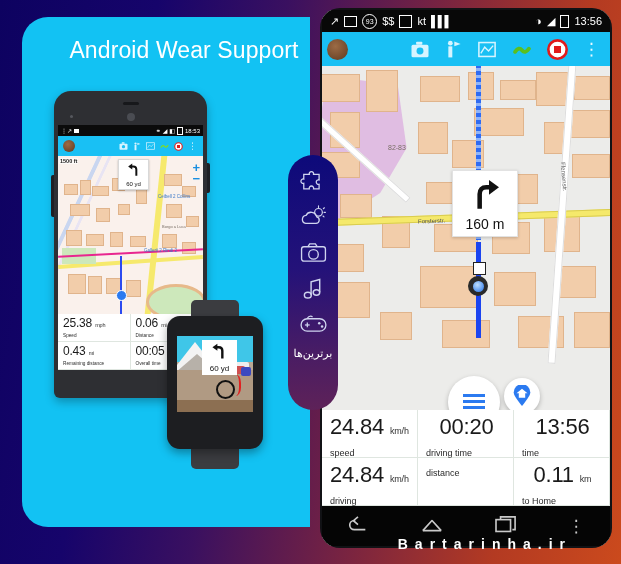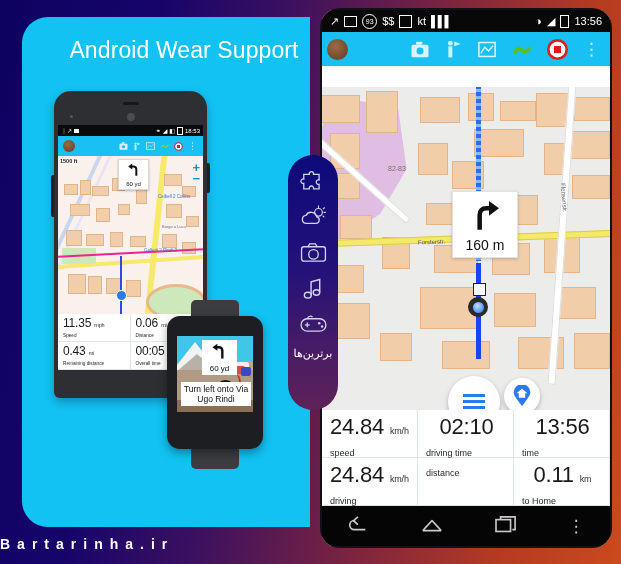--- a/index.html
+++ b/index.html
@@ -88,21 +88,21 @@
   #strip .ic{width:30px;height:30px;display:flex;align-items:center;justify-content:center;}
   #stripFa{color:#fff;font-size:11px;margin-top:2px;direction:rtl;}
 
   
   #rightPhone{position:absolute;left:320px;top:8px;width:292px;height:540px;
               background:#111215;border-radius:20px;overflow:hidden;}
   #screenR{position:absolute;left:2px;top:2px;width:288px;height:536px;background:#fff;overflow:hidden;
            display:flex;flex-direction:column;}
   #sbR{height:22px;background:#080808;color:#fff;display:flex;align-items:center;gap:5px;padding:0 8px;font-size:11px;}
   #appbarR{height:34px;}
-  #mapR{flex:1;position:relative;margin-top:21px;}
+  #mapR{flex:1;position:relative;}
   #statsR .statcell{width:33.3333%;height:48px;padding:5px 6px 3px 8px;}
   #statsR .statval{font-size:22px;line-height:24px;}
   #statsR .statval .u{font-size:9px;}
   #statsR .statlab{font-size:9px;margin-top:5px;}
   #navR{height:40px;background:#050505;}
 
   
   .bld{position:absolute;background:#f2cdaa;border:1px solid #e0b48c;}
   .purp{position:absolute;background:#e0bde2;}
   .rdY{position:absolute;background:#f5e96b;border-top:1px solid #d9cc4f;border-bottom:1px solid #d9cc4f;}
@@ -115,21 +115,21 @@
            display:flex;align-items:center;justify-content:center;}
   #posMark i{width:11px;height:11px;border-radius:50%;
              background:radial-gradient(circle at 40% 35%,#bfe0ff,#1f6fe8);display:block;}
   #turnCardR{position:absolute;left:130px;top:104px;width:60px;background:#fff;border:1px solid #e2e2e2;
              text-align:center;padding:7px 2px 4px;box-shadow:0 1px 3px rgba(0,0,0,.2);}
   #turnDistR{font-size:14px;color:#111;margin-top:2px;}
   .fab{position:absolute;background:#fff;border-radius:50%;display:flex;align-items:center;justify-content:center;
        box-shadow:0 2px 5px rgba(0,0,0,.25);}
 
   
-  #wm{position:absolute;left:0;bottom:12px;width:572px;text-align:left;color:#ffffff;
+  #wm{position:absolute;left:0;bottom:12px;width:572px;text-align:right;color:#ffffff;
       font-size:14px;font-weight:bold;letter-spacing:7px;z-index:20;}
 </style>
 </head>
 <body>
 
 <div id="root">
 
   <div id="leftPanel">
 
     <div id="leftTitle">Android Wear Support</div>
@@ -229,21 +229,21 @@
             </svg>
             <div style="font-size:6px;color:#111;">60 yd</div>
           </div>
           <div class="lbl" style="left:100px;top:38px;font-size:4.5px;color:#3c78c8;">Ceibell 2 Collins</div>
           <div class="lbl" style="left:86px;top:92px;font-size:4.5px;color:#3c78c8;">Gallerii 2 Rindi 2</div>
           <div class="lbl" style="left:104px;top:68px;font-size:4px;color:#7a6f66;">Borgo a Luca</div>
         </div>
 
         <div class="stats" id="statsL">
           <div class="statcell">
-            <div class="statval"><span>11.35</span> <span class="u">mph</span></div>
+            <div class="statval"><span>25.38</span> <span class="u">mph</span></div>
             <div class="statlab">Speed</div>
           </div>
           <div class="statcell">
             <div class="statval"><span>0.06</span> <span class="u">mi</span></div>
             <div class="statlab">Distance</div>
           </div>
           <div class="statcell">
             <div class="statval"><span>0.43</span> <span class="u">mi</span></div>
             <div class="statlab">Remaining distance</div>
           </div>
@@ -271,21 +271,20 @@
         <div class="wblue"></div>
         <div class="wring"></div>
         <div class="wroute"></div>
         <div id="wTurnCard">
           <svg width="17" height="17" viewBox="0 0 24 24">
             <path d="M16 22 L16 11 q0 -5 -5 -5 L7 6" stroke="#111" stroke-width="3.4" fill="none"></path>
             <path d="M9 1 L2 6 L9 11 Z" fill="#111"></path>
           </svg>
           <div id="wTurnDist">60 yd</div>
         </div>
-        <div id="wInstr">Turn left onto Via Ugo Rindi</div>
       </div>
     </div>
 
   </div>
 
   <div id="strip">
     <span class="ic">
       <svg width="26" height="24" viewBox="0 0 28 26">
           <path d="M4 7 h6 a2.4 2.4 0 1 1 4.6 0 h6 v6 a2.4 2.4 0 1 0 0 4.6 v5 h-6 a2.4 2.4 0 1 0 -4.6 0 h-6 v-6 a2.4 2.4 0 1 1 0 -4.6 z" fill="none" stroke="#cfd4ef" stroke-width="1.4"></path>
         </svg>
@@ -451,21 +450,21 @@
           </svg>
         </div>
       </div>
 
       <div class="stats" id="statsR">
         <div class="statcell">
           <div class="statval"><span>24.84</span> <span class="u">km/h</span></div>
           <div class="statlab">speed</div>
         </div>
         <div class="statcell">
-          <div class="statval" style="text-align:center;"><span>02:10</span><span class="u"></span></div>
+          <div class="statval" style="text-align:center;"><span>00:20</span><span class="u"></span></div>
           <div class="statlab">driving time</div>
         </div>
         <div class="statcell">
           <div class="statval" style="text-align:center;"><span>13:56</span><span class="u"></span></div>
           <div class="statlab">time</div>
         </div>
         <div class="statcell">
           <div class="statval"><span>24.84</span> <span class="u">km/h</span></div>
           <div class="statlab">driving</div>
         </div>

